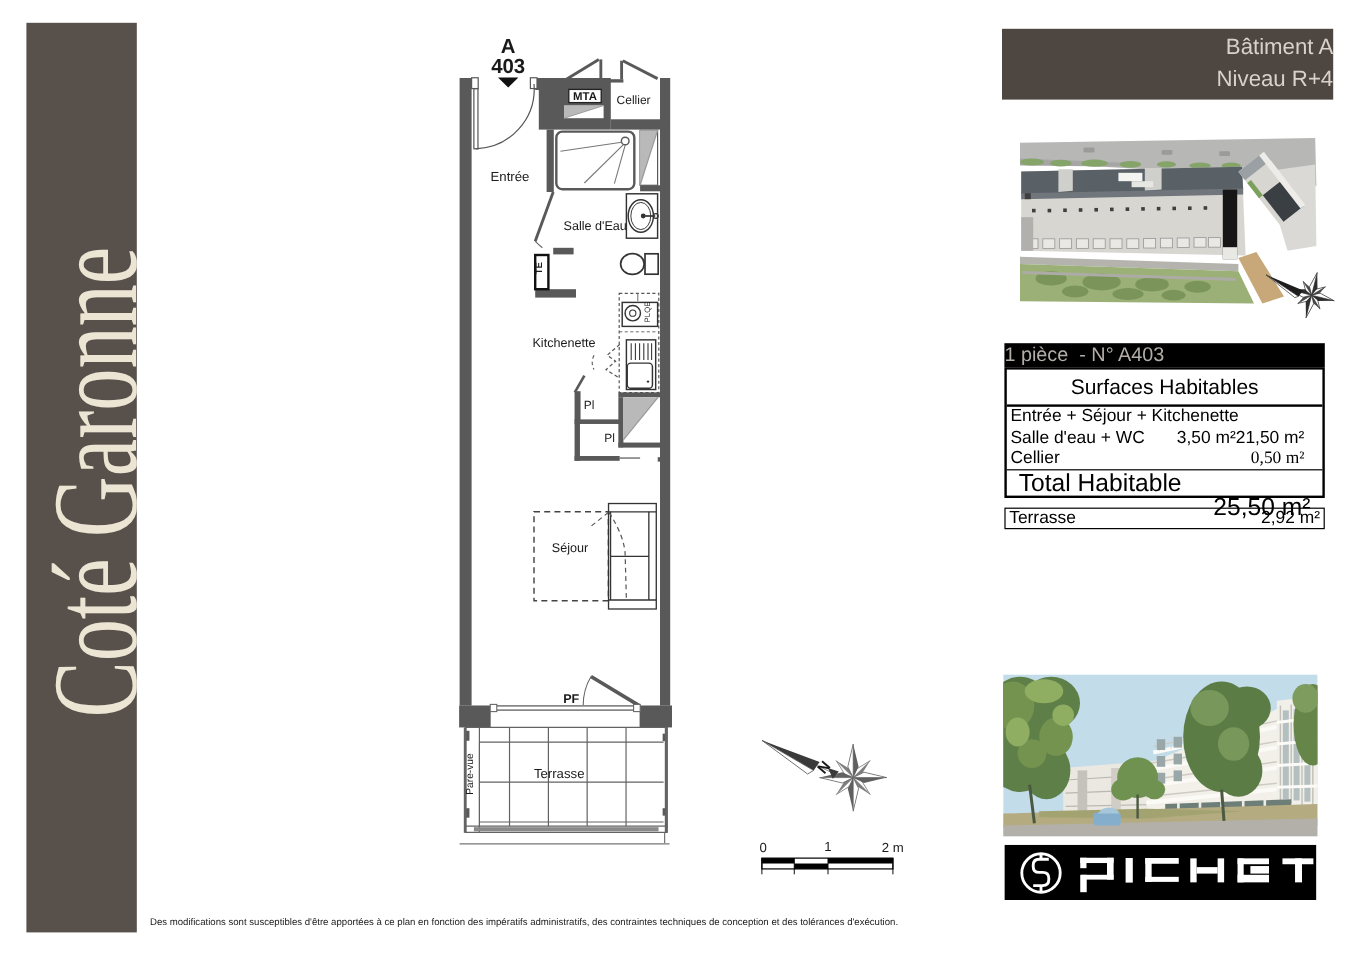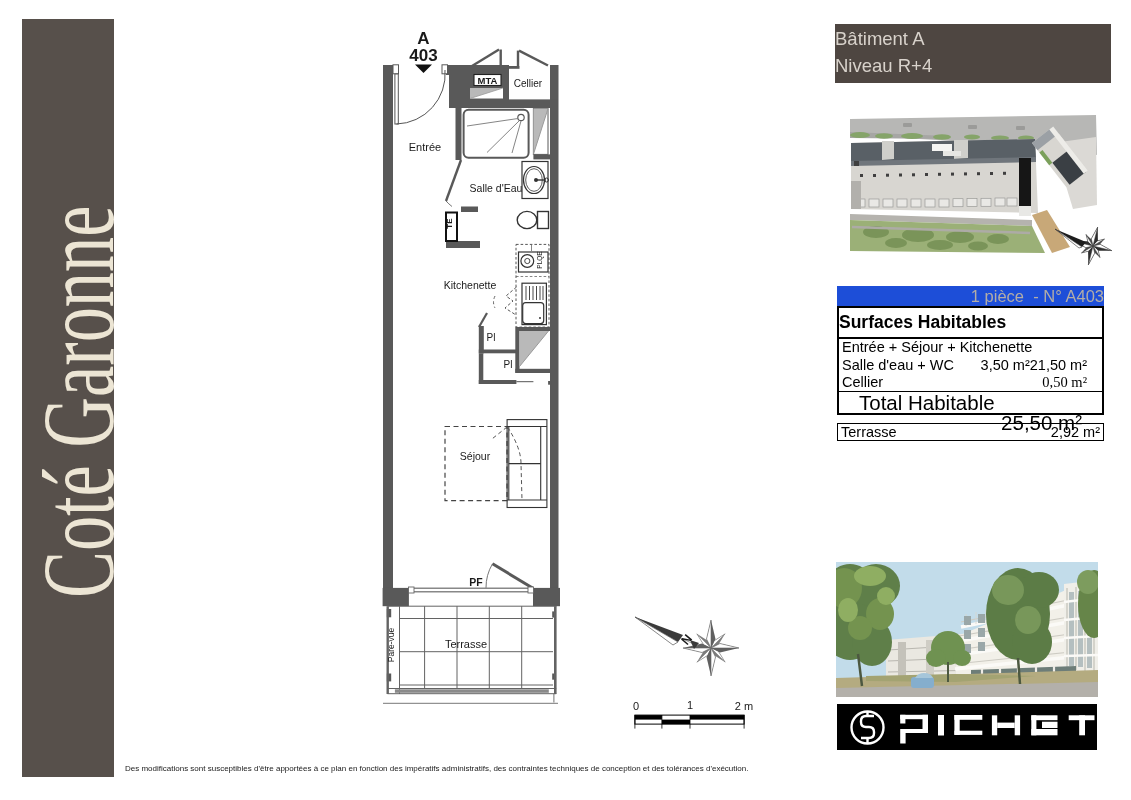--- a/index.html
+++ b/index.html
@@ -11,21 +11,21 @@
 <body>
 <div id="page">
 
   <div class="abs" id="sidebar" style="left:22px;top:19px;width:92px;height:758px;background:#57504b;"></div>
   <div class="abs" style="left:22px;top:19px;width:92px;height:758px;overflow:hidden;">
     <div style="position:absolute;left:7.3px;top:578.5px;transform:rotate(-90deg) scaleX(0.696);transform-origin:0 0;
          font-family:'Liberation Serif',serif;font-size:101px;color:#ece5d4;white-space:nowrap;line-height:1;">Coté Garonne</div>
   </div>
 
   <div class="abs" style="left:835px;top:24px;width:276px;height:59px;background:#4e4641;
-       color:#d8d2cb;font-size:18.5px;text-align:left;line-height:26.5px;padding-top:2px;box-sizing:border-box;">
+       color:#d8d2cb;font-size:18.5px;text-align:right;line-height:26.5px;padding-top:2px;box-sizing:border-box;">
     Bâtiment A<br>Niveau R+4
   </div>
 
   <svg class="abs" style="left:848px;top:113px;" width="252" height="142" viewBox="0 0 252 142">
 
     <polygon points="2,6 248,2 249,42 210,34 2,22" fill="#b7b7b5"></polygon>
     <polygon points="2,19 100,23 100,26 2,25" fill="#a6a6a4"></polygon>
 
     <g fill="#85a469">
       <ellipse cx="12" cy="22" rx="10" ry="3"></ellipse>
@@ -272,31 +272,31 @@
     <path d="M182,96 L184,122" stroke="#4c5840" stroke-width="2.5" fill="none"></path>
 
     <g fill="#668549">
         <ellipse cx="258" cy="42" rx="16" ry="34"></ellipse>
       </g>
     <g fill="#7d9c5e">
         <ellipse cx="252" cy="20" rx="11" ry="12"></ellipse>
       </g>
   </svg>
 
-  <div class="abs" style="left:837px;top:286px;width:267px;height:20px;background:#1d4ed8;color:#b3ada7;
-       font-size:16.5px;text-align:right;line-height:20px;">1 pièce&nbsp; - N° A403</div>
+  <div class="abs" style="left:837px;top:286px;width:267px;height:20px;background:#000000;color:#b3ada7;
+       font-size:16.5px;text-align:left;line-height:20px;">1 pièce&nbsp; - N° A403</div>
   <div class="abs" style="left:837px;top:306px;width:267px;height:109px;border:2px solid #000;box-sizing:border-box;">
-    <div style="border-bottom:2px solid #000;height:29px;font-weight:bold;font-size:17.5px;line-height:29px;">Surfaces Habitables</div>
+    <div style="border-bottom:2px solid #000;height:29px;text-align:center;font-weight:normal;font-size:17.5px;line-height:29px;">Surfaces Habitables</div>
     <div style="font-size:14.5px;padding:0px 15px 0 3px;line-height:17.6px;">
       <div>Entrée + Séjour + Kitchenette<span style="float:right;">21,50 m²</span></div>
       <div>Salle d'eau + WC<span style="float:right;">3,50 m²</span></div>
       <div>Cellier<span style="float:right;font-family:Liberation Serif, serif;">0,50 m²</span></div>
     </div>
     <div style="border-top:1.5px solid #000;position:absolute;left:0;right:0;bottom:0;height:21px;
-         font-size:20.5px;line-height:21px;padding:0 20px;">Total Habitable<span style="float:right;margin-top:20px;">25,50 m²</span></div>
+         font-size:20.5px;line-height:21px;padding:0 10px;">Total Habitable<span style="float:right;margin-top:20px;">25,50 m²</span></div>
   </div>
   <div class="abs" style="left:837px;top:423px;width:267px;height:18px;border:1.5px solid #000;box-sizing:border-box;
        font-size:14.5px;line-height:16px;padding:0 3px;">Terrasse<span style="float:right;">2,92 m²</span></div>
 
   <svg class="abs" style="left:837px;top:704px;" width="260" height="46" viewBox="0 0 260 46">
     <rect x="0" y="0" width="260" height="46" fill="#000"></rect>
     <circle cx="30.5" cy="23.5" r="16" fill="none" stroke="#fff" stroke-width="2.4"></circle>
     <path d="M 37,12 h-8 q-5,0 -5,5 v1 q0,5 5,5 h3 q5,0 5,5 v1 q0,5 -5,5 h-8" fill="none" stroke="#fff" stroke-width="2.4"></path>
     <path d="M 30.5,7.5 L 30.5,12 M 30.5,34 L 30.5,39.5" stroke="#fff" stroke-width="2.4"></path>
     <g fill="#fff">

